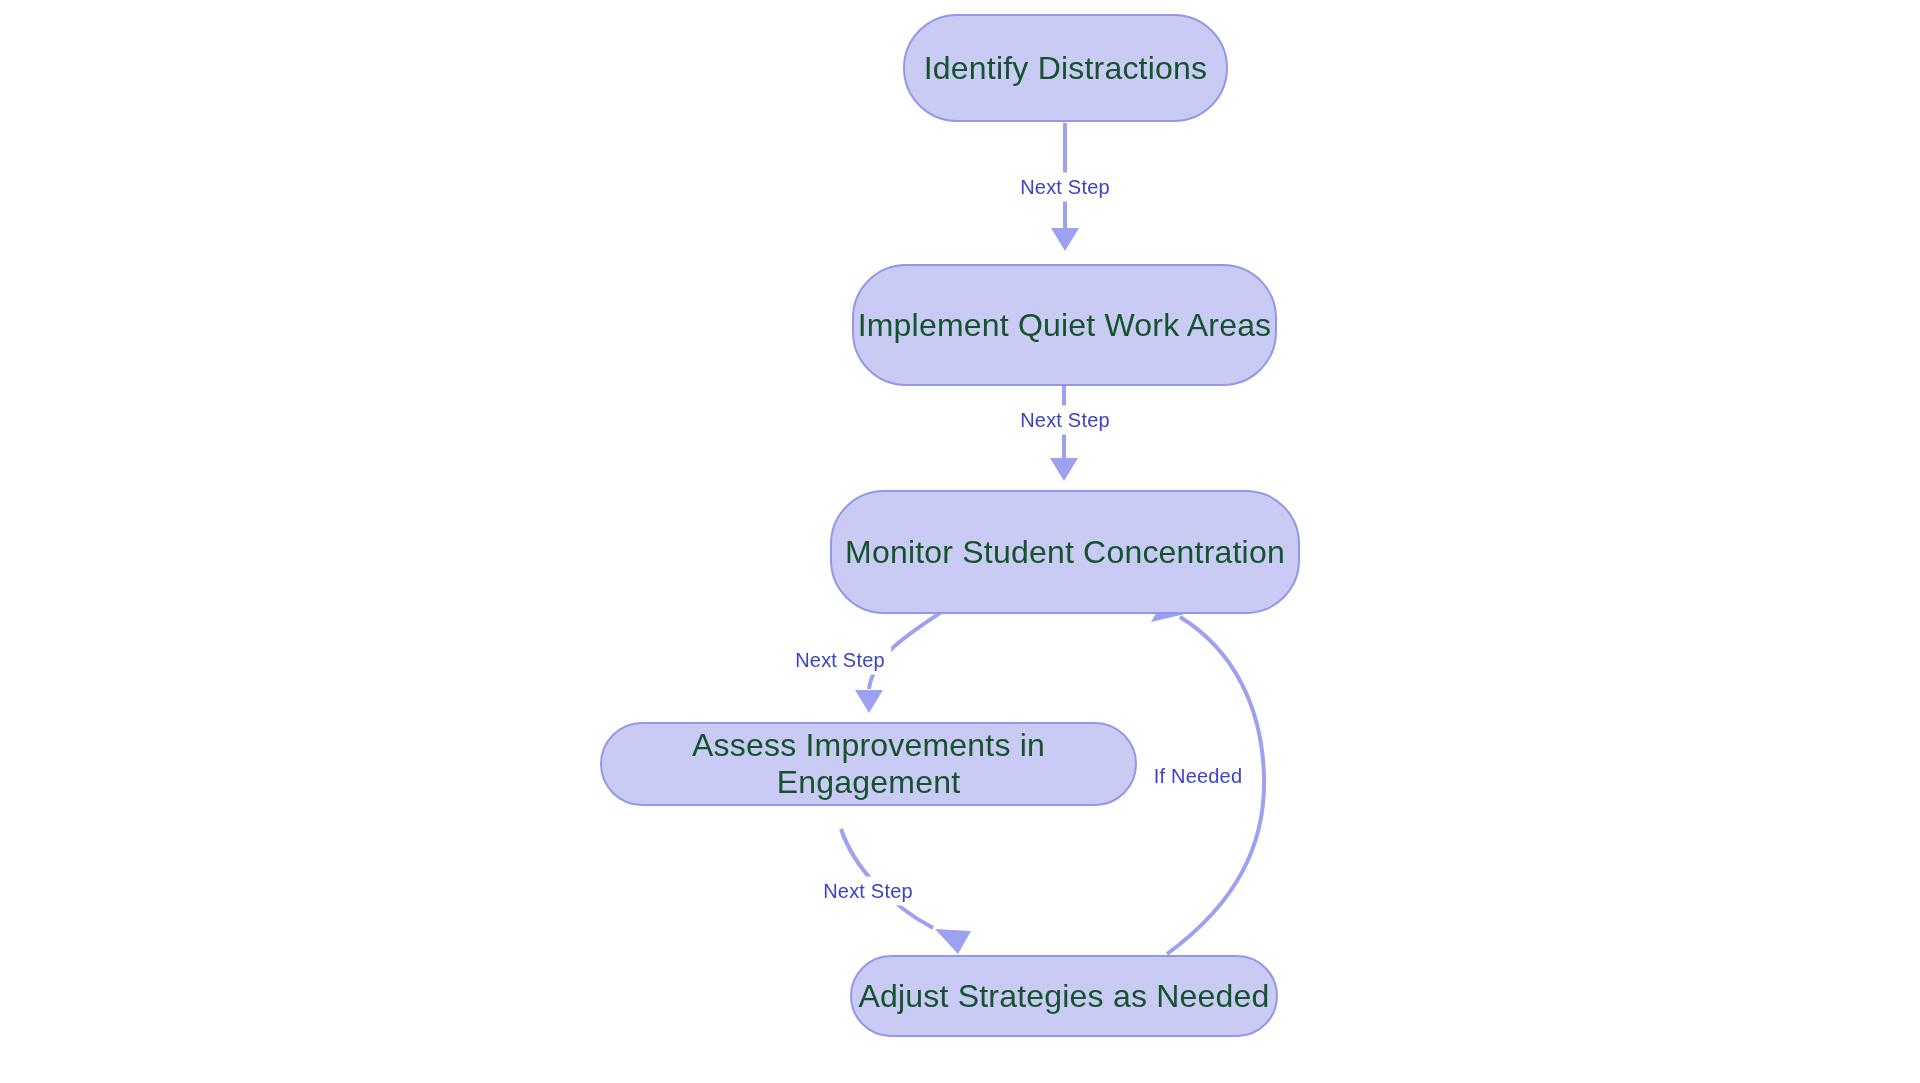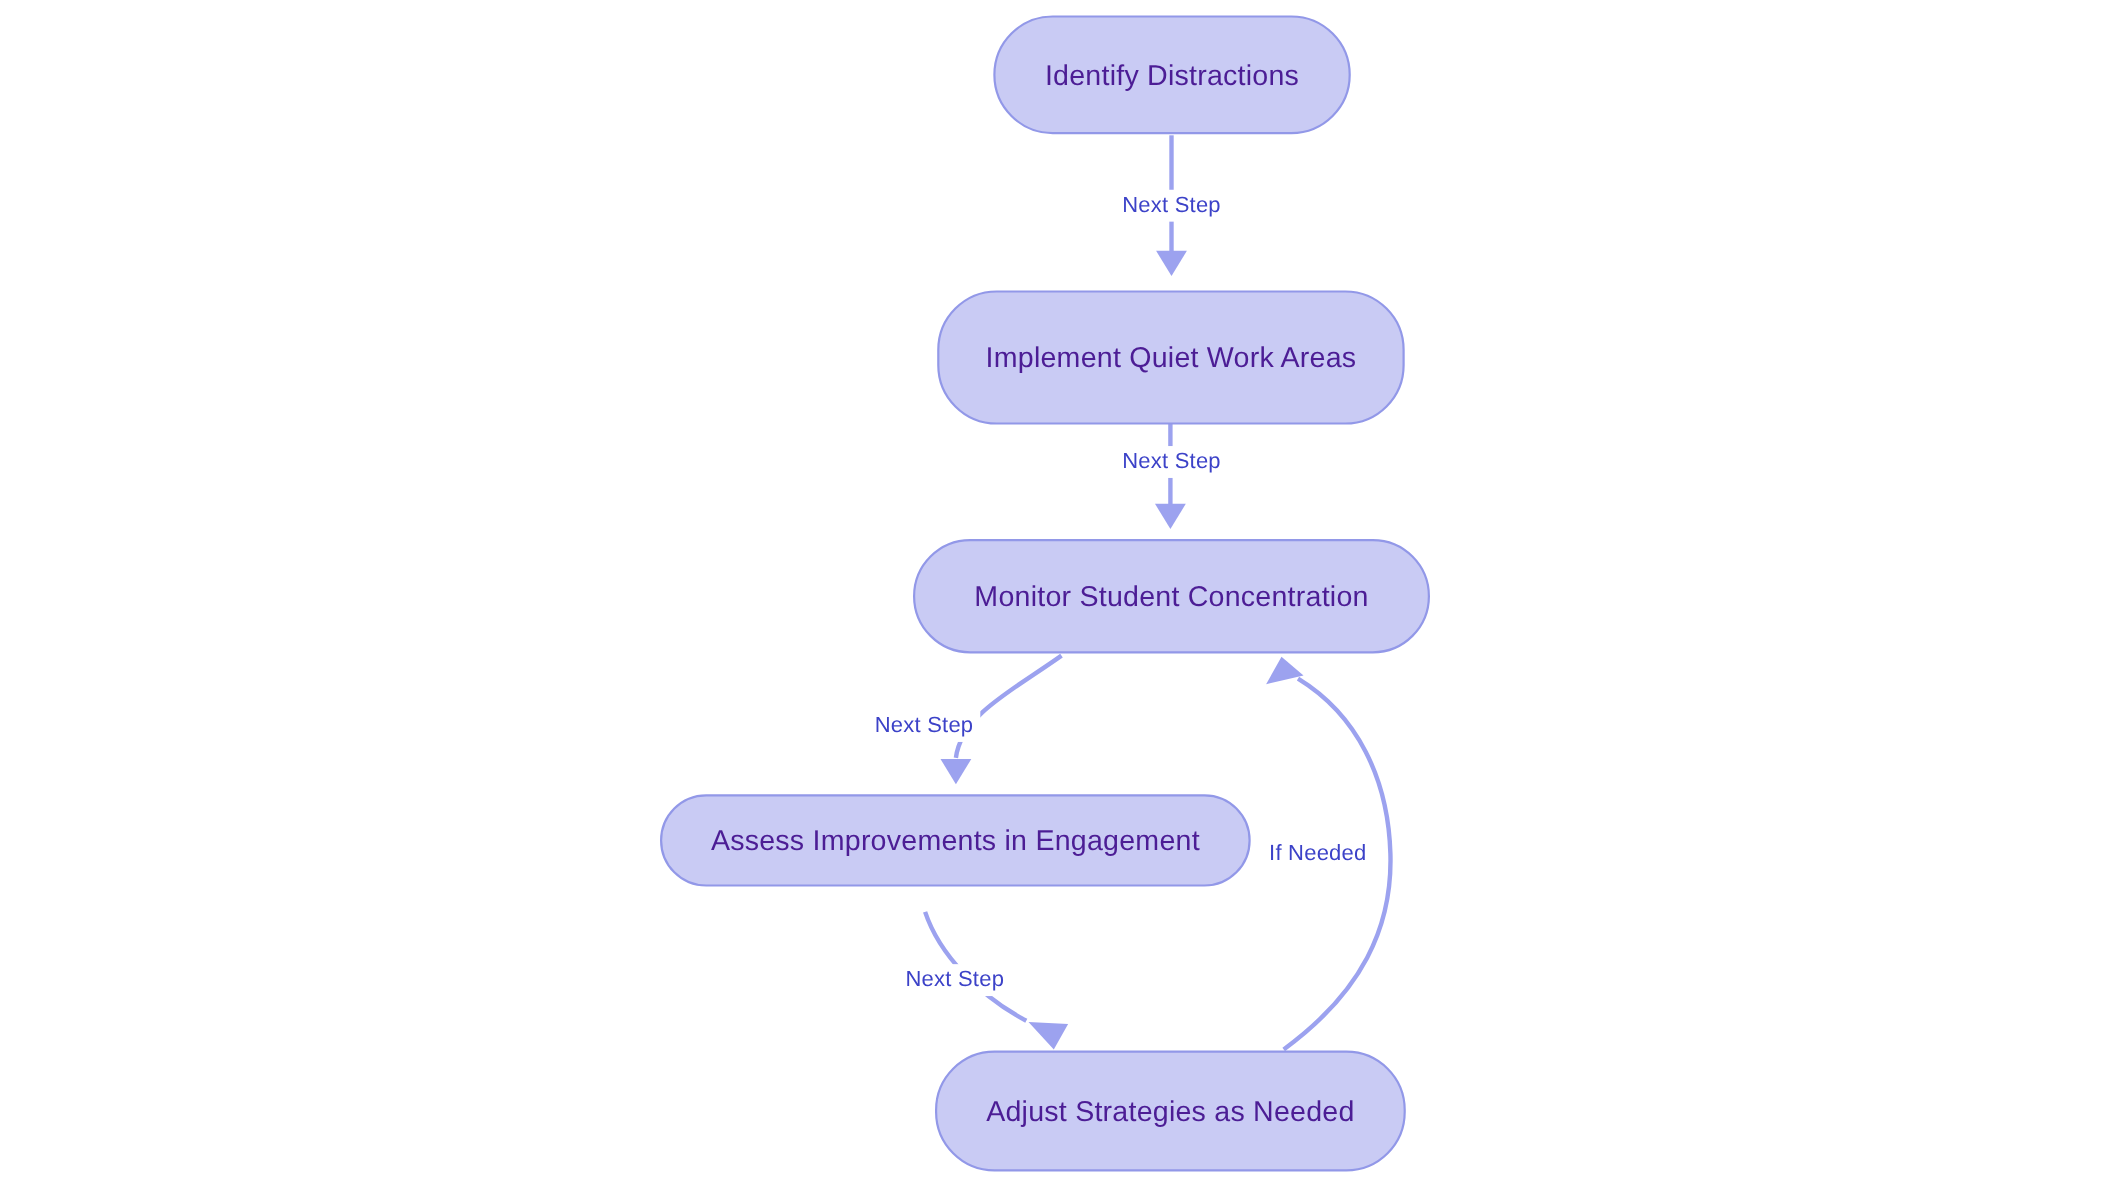--- a/index.html
+++ b/index.html
@@ -31,31 +31,31 @@
   }
   .node {
     position: absolute;
     z-index: 2;
     display: flex;
     align-items: center;
     justify-content: center;
     background: #c9cbf4;
     border: 2px solid #9298e8;
     border-radius: 54px;
-    color: #4c1d95;
-    font-size: 26px;
+    color: #14532d;
+    font-size: 32px;
     letter-spacing: 0.2px;
     text-align: center;
     box-sizing: border-box;
   }
   .node-1 { left: 903px; top: 14px;  width: 325px; height: 108px; }
   .node-2 { left: 852px; top: 264px; width: 425px; height: 122px; }
-  .node-3 { left: 830px; top: 490px; width: 470px; height: 104px; }
+  .node-3 { left: 830px; top: 490px; width: 470px; height: 124px; }
   .node-4 { left: 600px; top: 722px; width: 537px; height: 84px; }
-  .node-5 { left: 850px; top: 955px; width: 428px; height: 110px; }
+  .node-5 { left: 850px; top: 955px; width: 428px; height: 82px; }
   .edge-label {
     position: absolute;
     z-index: 3;
     transform: translate(-50%, -50%);
     background: #ffffff;
     color: #3c42c8;
     font-size: 20px;
     letter-spacing: 0.2px;
     padding: 3px 6px;
     white-space: nowrap;

